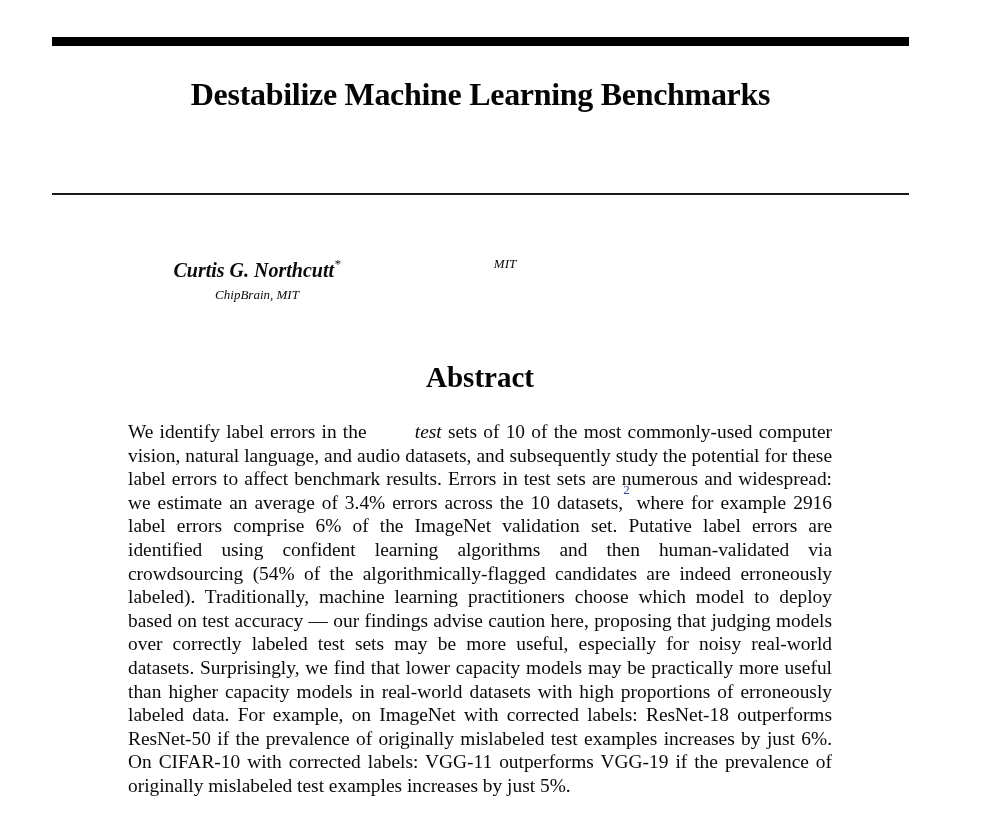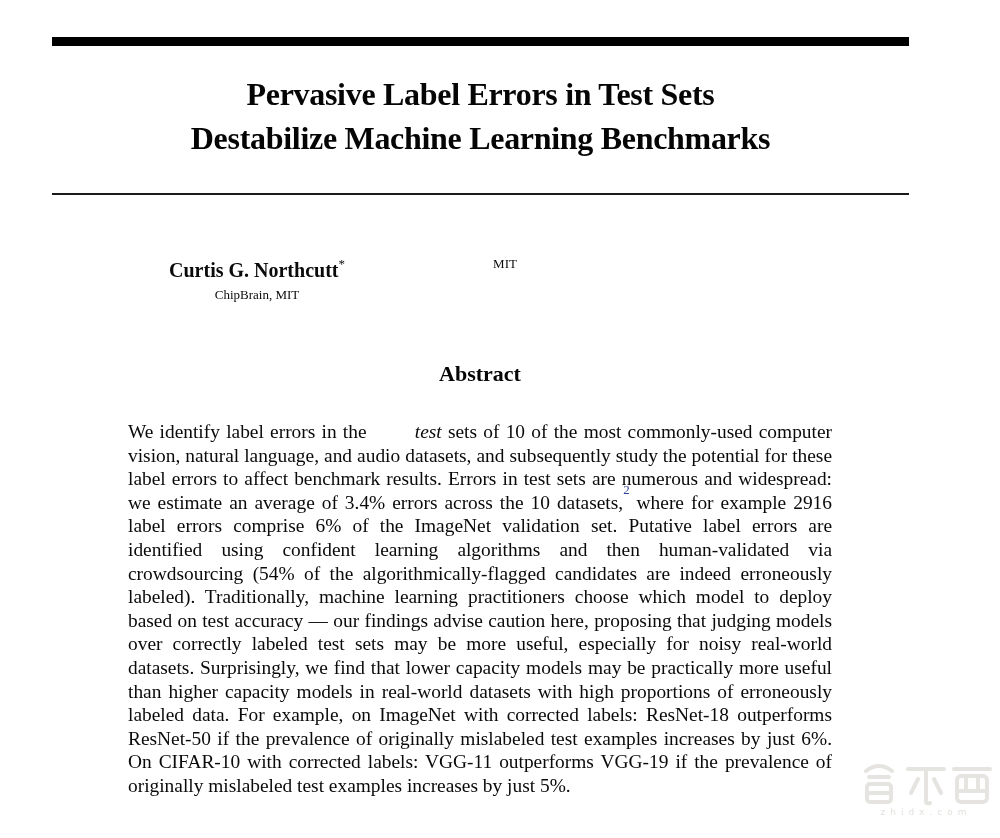--- a/index.html
+++ b/index.html
@@ -52,20 +52,21 @@
     top: 252px;
     width: 704px;
     height: 60px;
   }
   .author {
     position: absolute;
     top: 0;
     transform: translateX(-50%);
     text-align: center;
     white-space: nowrap;
+    font-style: italic;
   }
   .author-1 { left: 129px; }
   .author-2 { left: 377px; }
   .author-3 { left: 619px; }
   .author .name {
     font-size: 20px;
     font-weight: bold;
     line-height: 25px;
   }
   .author .name sup {
@@ -78,21 +79,21 @@
     font-size: 13px;
     line-height: 24px;
     font-weight: normal;
   }
   .abstract-heading {
     position: absolute;
     left: 128px;
     top: 361px;
     width: 704px;
     text-align: center;
-    font-size: 22px;
+    font-size: 29px;
     font-weight: bold;
     color: #050505;
   }
   .abstract-body {
     position: absolute;
     left: 128px;
     top: 420px;
     width: 704px;
     margin: 0;
     font-size: 19.4px;
@@ -132,57 +133,33 @@
   }
 </style>
 </head>
 <body>
 
 <div class="page">
 
   <div class="top-bar"></div>
 
   <h1 class="title">
-      <span class="tline">Pervasive Label Errors in Test Sets</span>
       <span class="tline">Destabilize Machine Learning Benchmarks</span>
     </h1>
 
   <div class="divider"></div>
 
   <div class="authors">
     <div class="author author-1">
       <div class="name"><span>Curtis G. Northcutt</span><sup>*</sup></div>
       <div class="affil">ChipBrain, MIT</div>
     </div>
     <div class="author author-2">
       <div class="affil">MIT</div>
     </div>
   </div>
 
   <div class="abstract-heading">Abstract</div>
 
   <p class="abstract-body"><span>We identify label errors in the </span><i>test</i><span> sets of 10 of the most commonly-used computer vision, natural language, and audio datasets, and subsequently study the potential for these label errors to affect benchmark results. Errors in test sets are numerous and widespread: we estimate an average of 3.4% errors across the 10 datasets,</span><sup class="fnref" style="color: rgb(46, 61, 158);">2</sup><span> where for example 2916 label errors comprise 6% of the ImageNet validation set. Putative label errors are identified using confident learning algorithms and then human-validated via crowdsourcing (54% of the algorithmically-flagged candidates are indeed erroneously labeled). Traditionally, machine learning practitioners choose which model to deploy based on test accuracy — our findings advise caution here, proposing that judging models over correctly labeled test sets may be more useful, especially for noisy real-world datasets. Surprisingly, we find that lower capacity models may be practically more useful than higher capacity models in real-world datasets with high proportions of erroneously labeled data. For example, on ImageNet with corrected labels: ResNet-18 outperforms ResNet-50 if the prevalence of originally mislabeled test examples increases by just 6%. On CIFAR-10 with corrected labels: VGG-11 outperforms VGG-19 if the prevalence of originally mislabeled test examples increases by just 5%.</span></p>
 
-  <div class="watermark" title="智东西">
-    <svg width="132" height="46" viewBox="0 0 132 46">
-      <g fill="none" stroke="#e6e4e0" stroke-width="4" stroke-linecap="round" stroke-linejoin="round">
-
-        <path d="M6 11 Q 19 1 32 11"></path>
-        <path d="M9 17 H29"></path>
-        <rect x="7" y="24" width="24" height="18" rx="3"></rect>
-        <path d="M7 33 H31"></path>
-
-        <path d="M48 9 H84"></path>
-        <path d="M66 9 V42 Q66 44 70 43"></path>
-        <path d="M58 19 L51 33"></path>
-        <path d="M74 19 L81 33"></path>
-
-        <path d="M94 9 H130"></path>
-        <rect x="97" y="16" width="30" height="26" rx="4"></rect>
-        <path d="M106 16 V31"></path>
-        <path d="M118 16 V31"></path>
-        <path d="M97 31 H127"></path>
-      </g>
-    </svg>
-    <span class="wm-url">zhidx.com</span>
-  </div>
 
 </div>
 
 </body></html>

